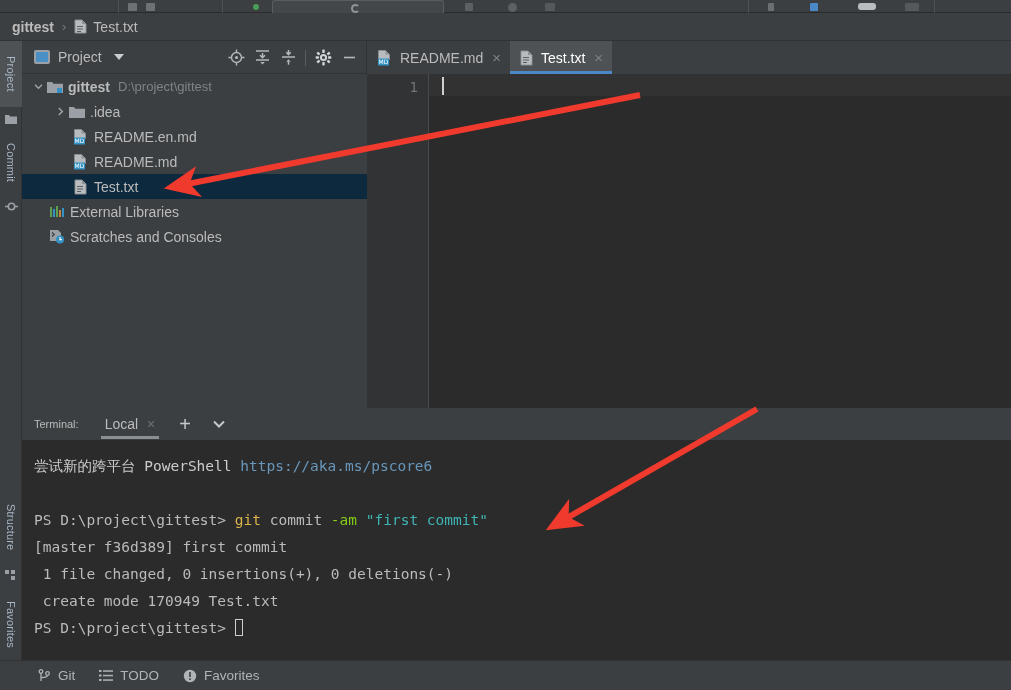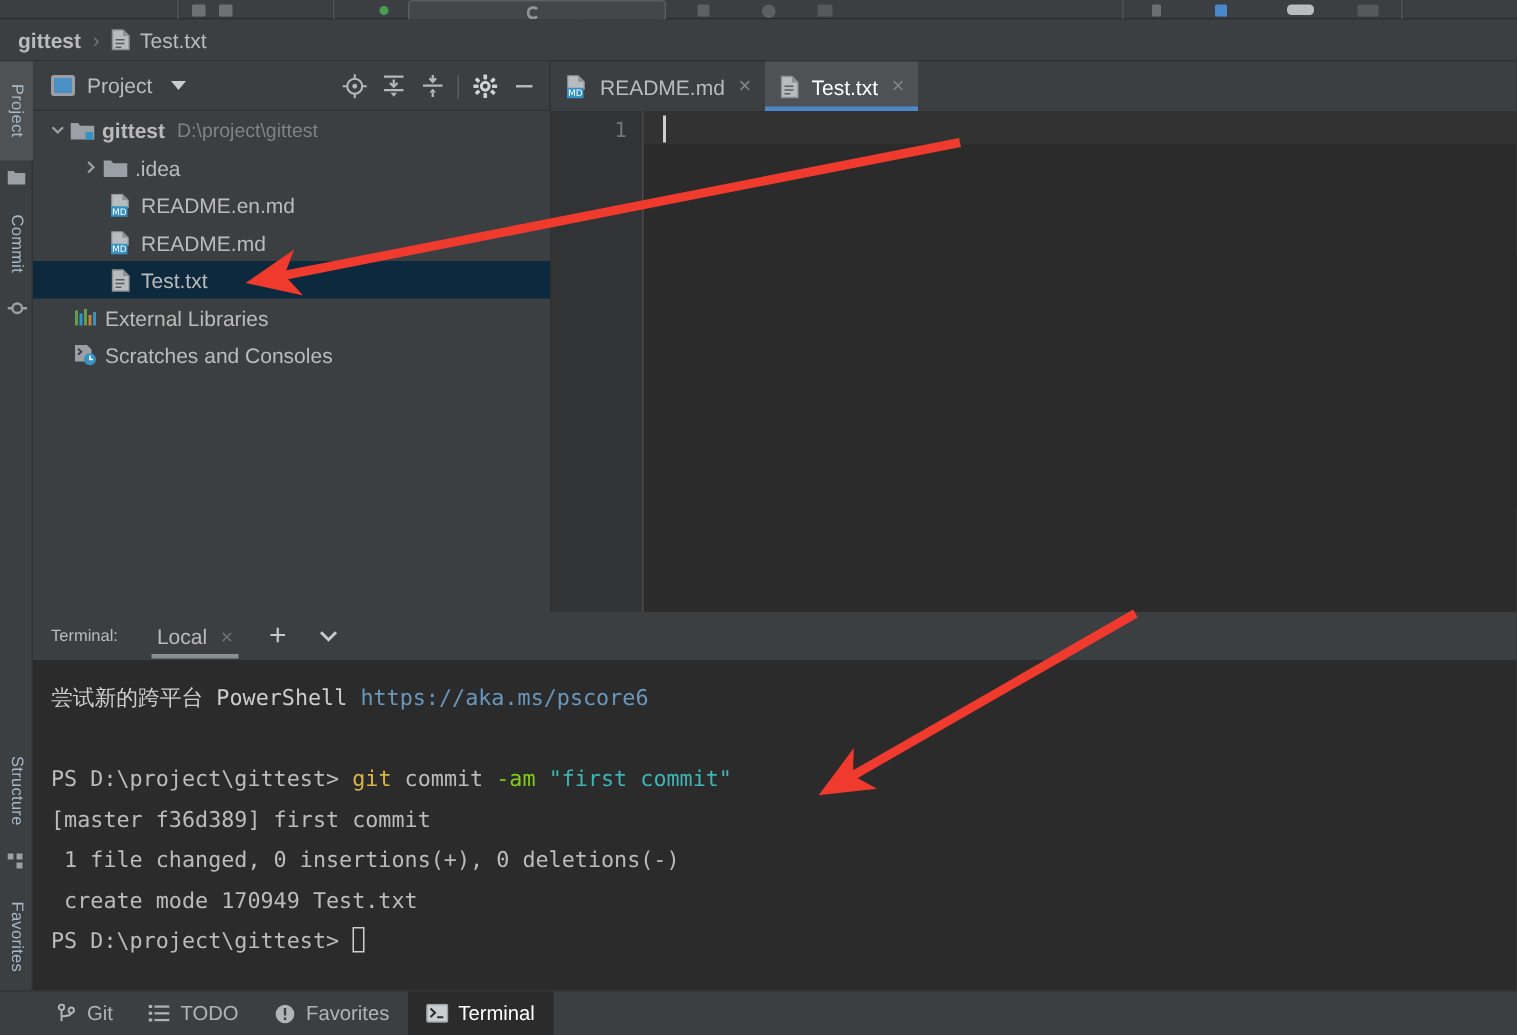--- a/index.html
+++ b/index.html
@@ -493,30 +493,20 @@
     <div class="sb-item">
       <span class="sbicon">
         <svg width="14" height="14" viewBox="0 0 14 14">
           <circle cx="7" cy="7" r="6.2" fill="#b0b4b7"></circle>
           <rect x="6.2" y="3" width="1.6" height="5" fill="#3c3f41"></rect>
           <rect x="6.2" y="9.3" width="1.6" height="1.7" fill="#3c3f41"></rect>
         </svg>
       </span>
       <span>Favorites</span>
     </div>
-    <div class="sb-item active">
-      <span class="sbicon">
-        <svg width="15" height="13" viewBox="0 0 15 13">
-          <rect x="0.6" y="0.6" width="13.8" height="11.8" rx="1" fill="#c9ced1" stroke="#9aa0a6"></rect>
-          <path d="M3 3.4l3 2.8-3 2.8" stroke="#2b2b2b" stroke-width="1.4" fill="none"></path>
-          <path d="M7.5 9.2h4" stroke="#2b2b2b" stroke-width="1.4"></path>
-        </svg>
-      </span>
-      <span>Terminal</span>
-    </div>
   </div>
 
   <svg class="arrows">
     <defs>
       <marker id="ah" markerWidth="6" markerHeight="6" refX="4.6" refY="3" orient="auto" markerUnits="strokeWidth">
         <path d="M6,3 L0,5.6 L1.6,3 L0,0.4 z" fill="#f03a2e"></path>
       </marker>
     </defs>
     <line x1="640" y1="95" x2="172" y2="187" stroke="#f03a2e" stroke-width="6" marker-end="url(#ah)"></line>
     <line x1="757" y1="409" x2="553" y2="526" stroke="#f03a2e" stroke-width="6" marker-end="url(#ah)"></line>

